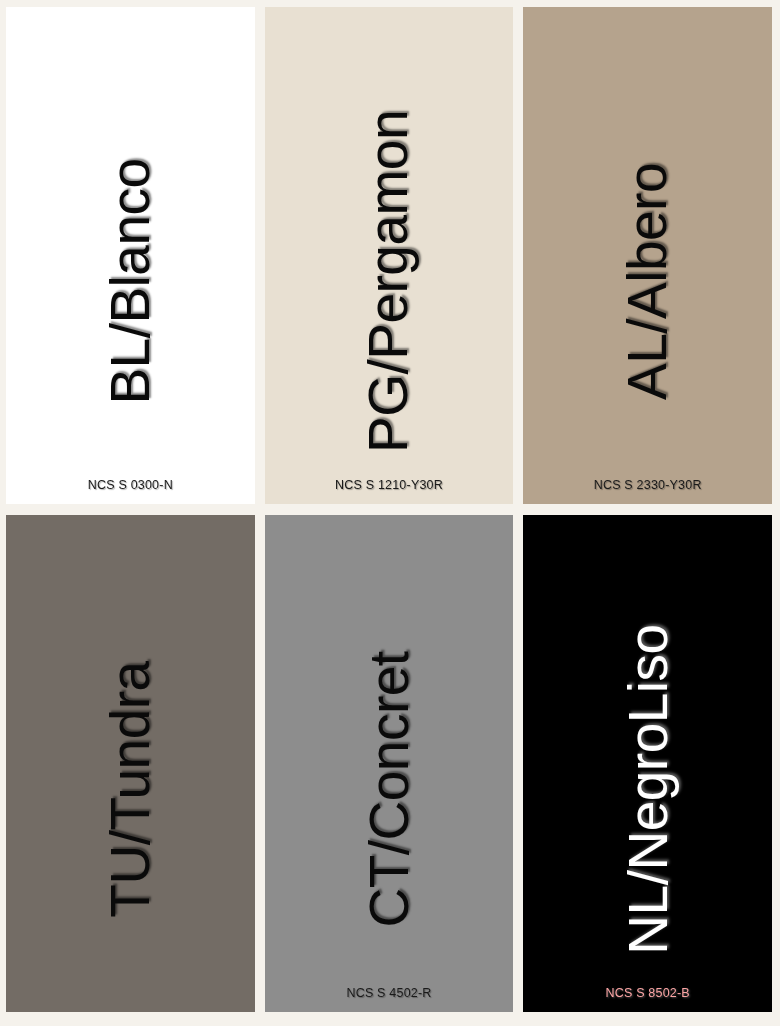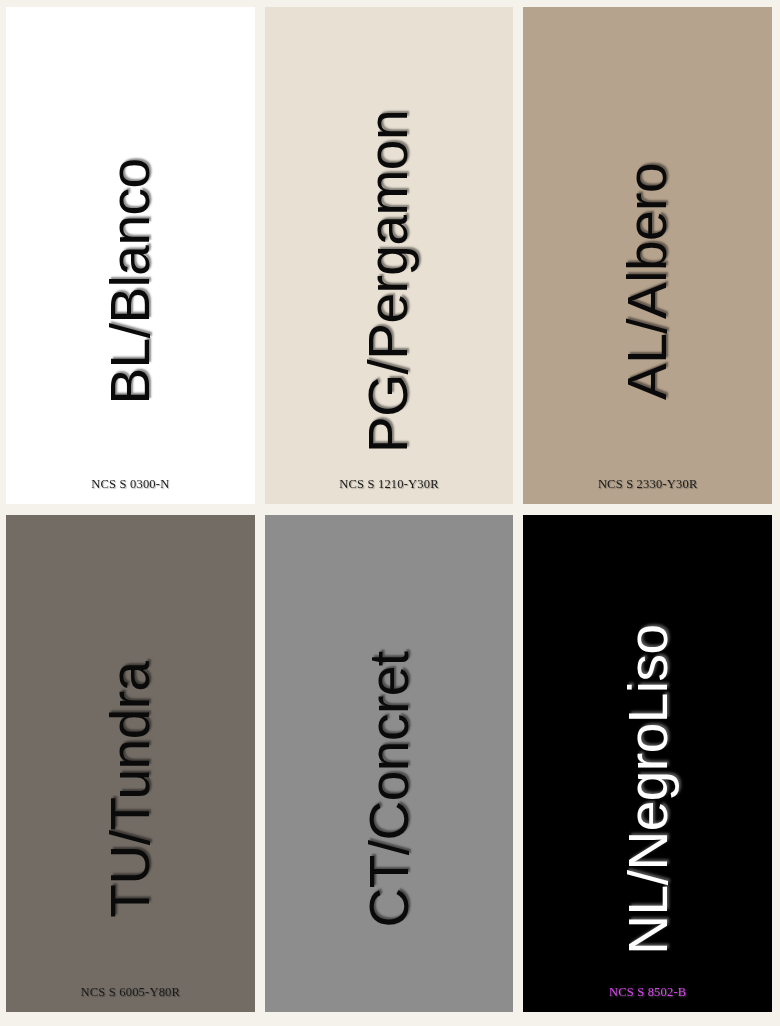--- a/index.html
+++ b/index.html
@@ -67,30 +67,29 @@
     position: absolute;
     left: 0;
     right: 0;
     bottom: 12px;
     text-align: center;
     font-size: 12.5px;
     letter-spacing: 0.2px;
     font-weight: 400;
     color: #1a1a1a;
     text-shadow: 1px 1px 1px rgba(0,0,0,0.3);
-    font-family: Liberation Serif, serif;
   }
 
   
   .swatch.on-dark .swatch-title {
     color: #ffffff;
     text-shadow: 2px 2px 3px rgba(255,255,255,0.35);
   }
   .swatch.on-dark .swatch-code {
-    color: #d946ef;
+    color: #fca5a5;
     text-shadow: 1px 1px 2px rgba(255,255,255,0.3);
   }
 </style>
 </head>
 <body style="background-color: rgb(245, 242, 236);">
 
 <div class="palette-grid">
 
   <div class="swatch" style="background-color: rgb(255, 255, 255);">
     <div class="swatch-title-wrap nudge-down">
@@ -110,27 +109,27 @@
     <div class="swatch-title-wrap nudge-down">
       <span class="swatch-title">AL/Albero</span>
     </div>
     <div class="swatch-code">NCS S 2330-Y30R</div>
   </div>
 
   <div class="swatch" style="background-color: rgb(115, 108, 101);">
     <div class="swatch-title-wrap nudge-down">
       <span class="swatch-title">TU/Tundra</span>
     </div>
-    <div class="swatch-code">NCS S 6005-Y80R</div>
   </div>
 
   <div class="swatch" style="background-color: rgb(141, 141, 141);">
     <div class="swatch-title-wrap nudge-down">
       <span class="swatch-title">CT/Concret</span>
     </div>
+    <div class="swatch-code">NCS S 4502-R</div>
   </div>
 
   <div class="swatch on-dark" style="background-color: rgb(0, 0, 0);">
     <div class="swatch-title-wrap nudge-down">
       <span class="swatch-title">NL/NegroLiso</span>
     </div>
     <div class="swatch-code">NCS S 8502-B</div>
   </div>
 
 </div>

